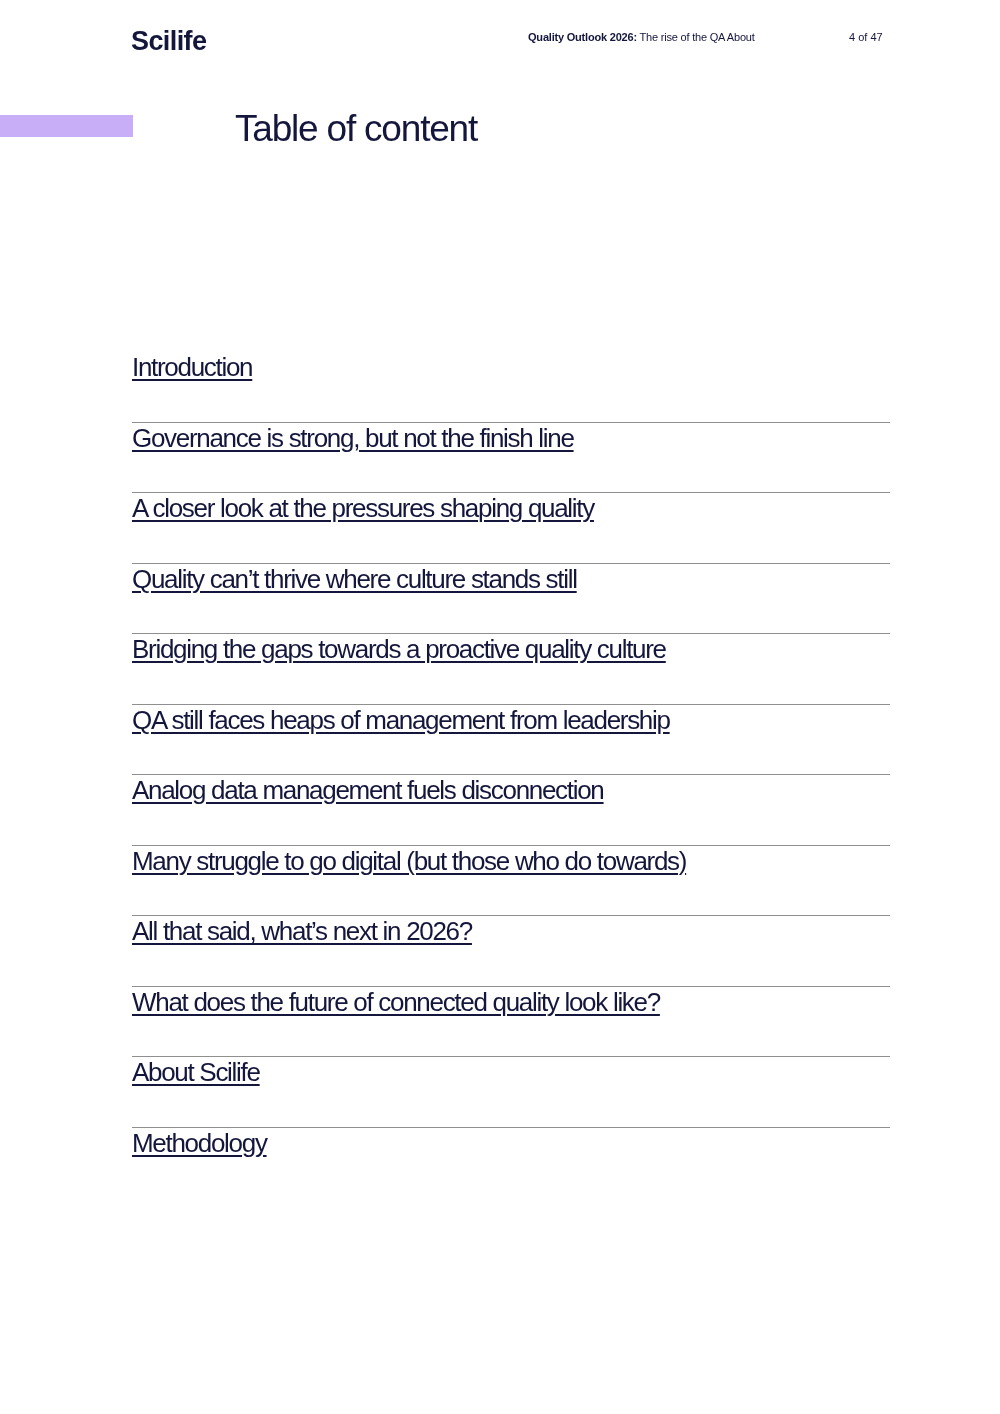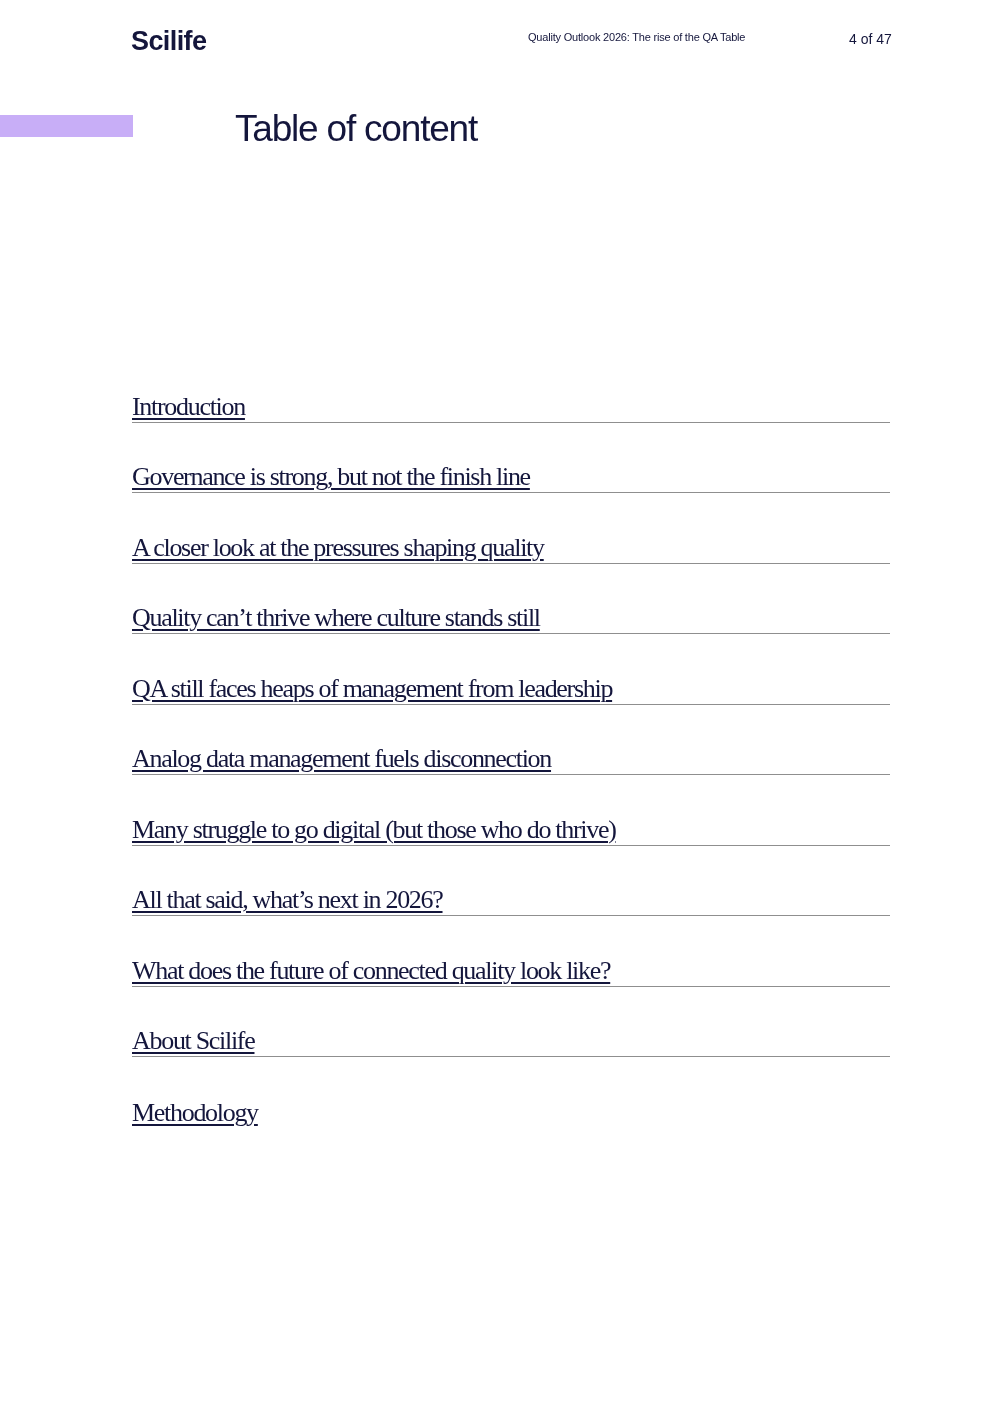--- a/index.html
+++ b/index.html
@@ -26,26 +26,26 @@
     }
     .header-title {
       position: absolute;
       left: 528px;
       top: 31px;
       font-size: 11px;
       letter-spacing: -0.2px;
       color: #14163c;
       white-space: nowrap;
     }
-    .header-title .bold { font-weight: 400; }
+    .header-title .bold { font-weight: 700; }
     .page-num {
       position: absolute;
       left: 849px;
       top: 31px;
-      font-size: 14px;
+      font-size: 11px;
       color: #14163c;
       white-space: nowrap;
     }
     .accent-bar {
       position: absolute;
       left: 0;
       top: 115px;
       width: 133px;
       height: 22px;
       background: #c8aef7;
@@ -66,45 +66,44 @@
       left: 132px;
       top: 352px;
       width: 758px;
       margin: 0;
       padding: 0;
       list-style: none;
     }
     .toc-item {
       height: 70.5px;
       display: flex;
-      align-items: flex-end;
+      align-items: flex-start;
       border-bottom: 1.5px solid #8f8f8f;
       box-sizing: border-box;
-      font-family: Liberation Serif, serif;
     }
     .toc-item:last-child {
       border-bottom: none;
     }
     .toc-link {
       font-size: 26px;
       letter-spacing: -1.3px;
       color: #14163c;
       text-decoration: underline;
       text-decoration-thickness: 2px;
       text-underline-offset: 3px;
       white-space: nowrap;
       cursor: pointer;
     }
   </style>
 </head>
 <body>
 
 <div class="logo">Scilife</div>
 
-<div class="header-title"><span class="bold">Quality Outlook 2026:</span><span> The rise of the QA Table</span></div>
+<div class="header-title"><span class="bold">Quality Outlook 2026:</span><span> The rise of the QA About</span></div>
 
 <div class="page-num">4  of  47</div>
 
 <div class="accent-bar"></div>
 
 <h1 class="page-title">Table of content</h1>
 
 <ul class="toc">
   <li class="toc-item">
       <a class="toc-link">Introduction</a>
@@ -112,27 +111,30 @@
   <li class="toc-item">
       <a class="toc-link">Governance is strong, but not the finish line</a>
     </li>
   <li class="toc-item">
       <a class="toc-link">A closer look at the pressures shaping quality</a>
     </li>
   <li class="toc-item">
       <a class="toc-link">Quality can’t thrive where culture stands still</a>
     </li>
   <li class="toc-item">
+      <a class="toc-link">Bridging the gaps towards a proactive quality culture</a>
+    </li>
+  <li class="toc-item">
       <a class="toc-link">QA still faces heaps of management from leadership</a>
     </li>
   <li class="toc-item">
       <a class="toc-link">Analog data management fuels disconnection</a>
     </li>
   <li class="toc-item">
-      <a class="toc-link">Many struggle to go digital (but those who do thrive)</a>
+      <a class="toc-link">Many struggle to go digital (but those who do towards)</a>
     </li>
   <li class="toc-item">
       <a class="toc-link">All that said, what’s next in 2026?</a>
     </li>
   <li class="toc-item">
       <a class="toc-link">What does the future of connected quality look like?</a>
     </li>
   <li class="toc-item">
       <a class="toc-link">About Scilife</a>
     </li>

